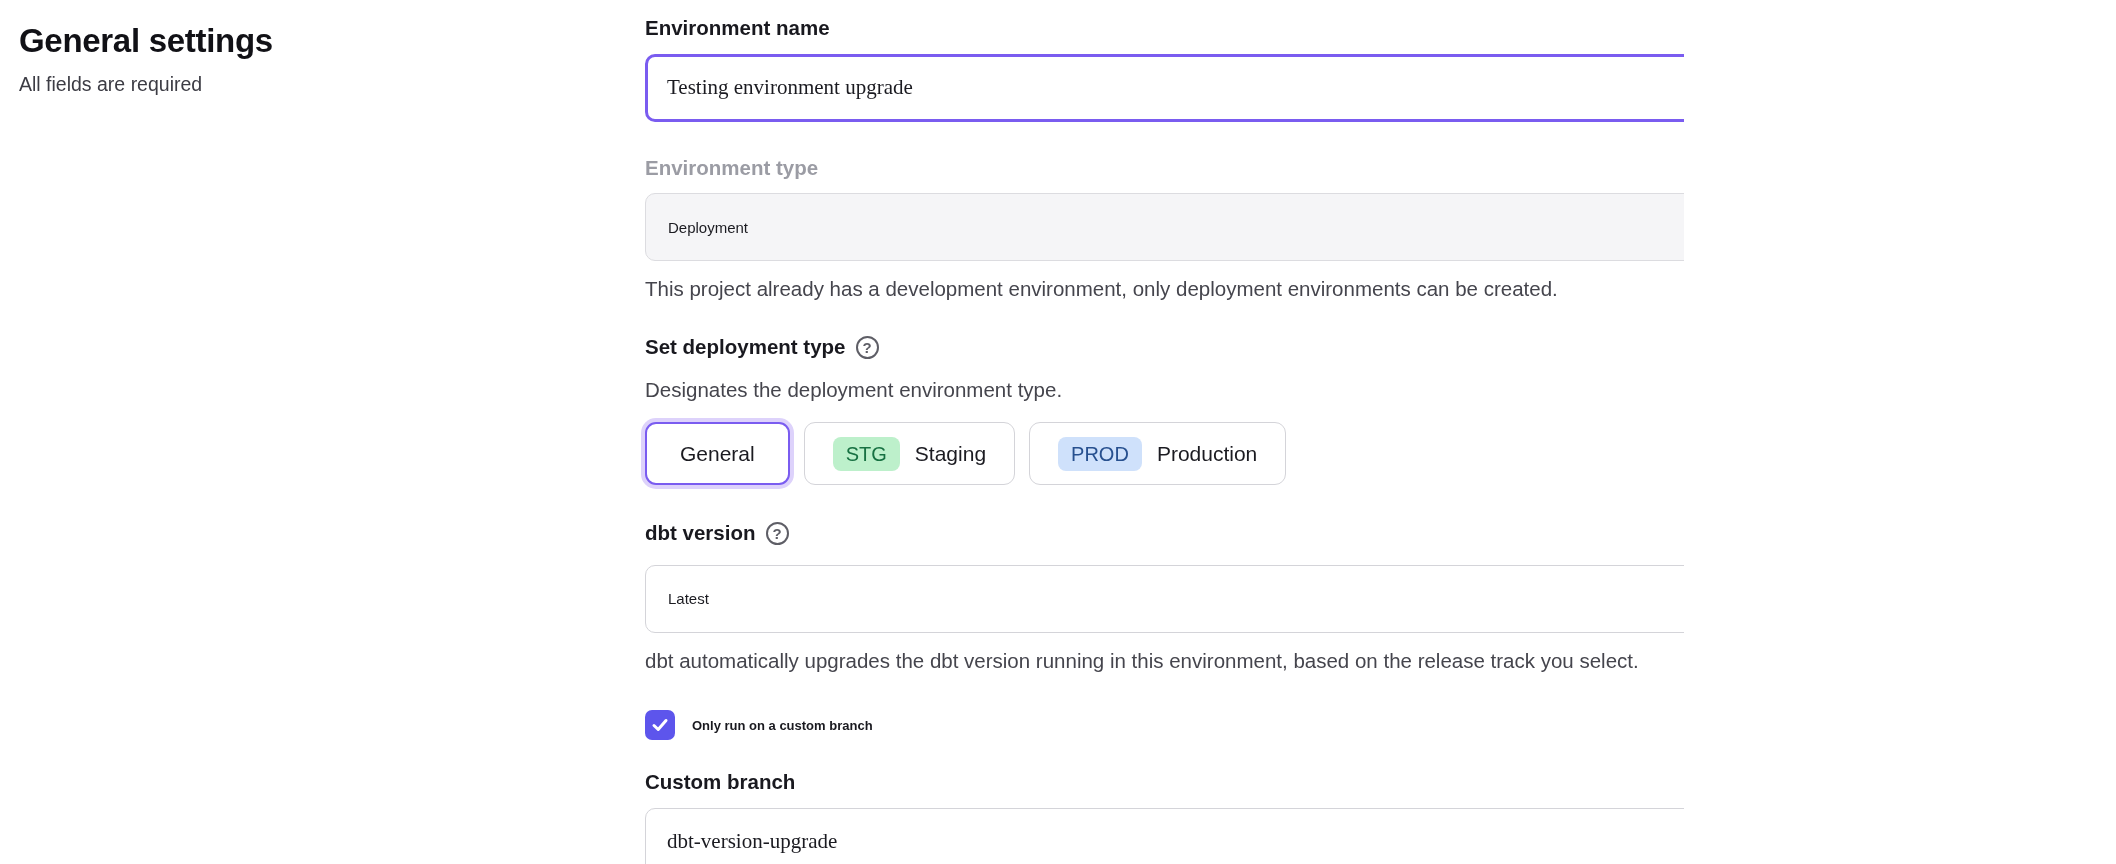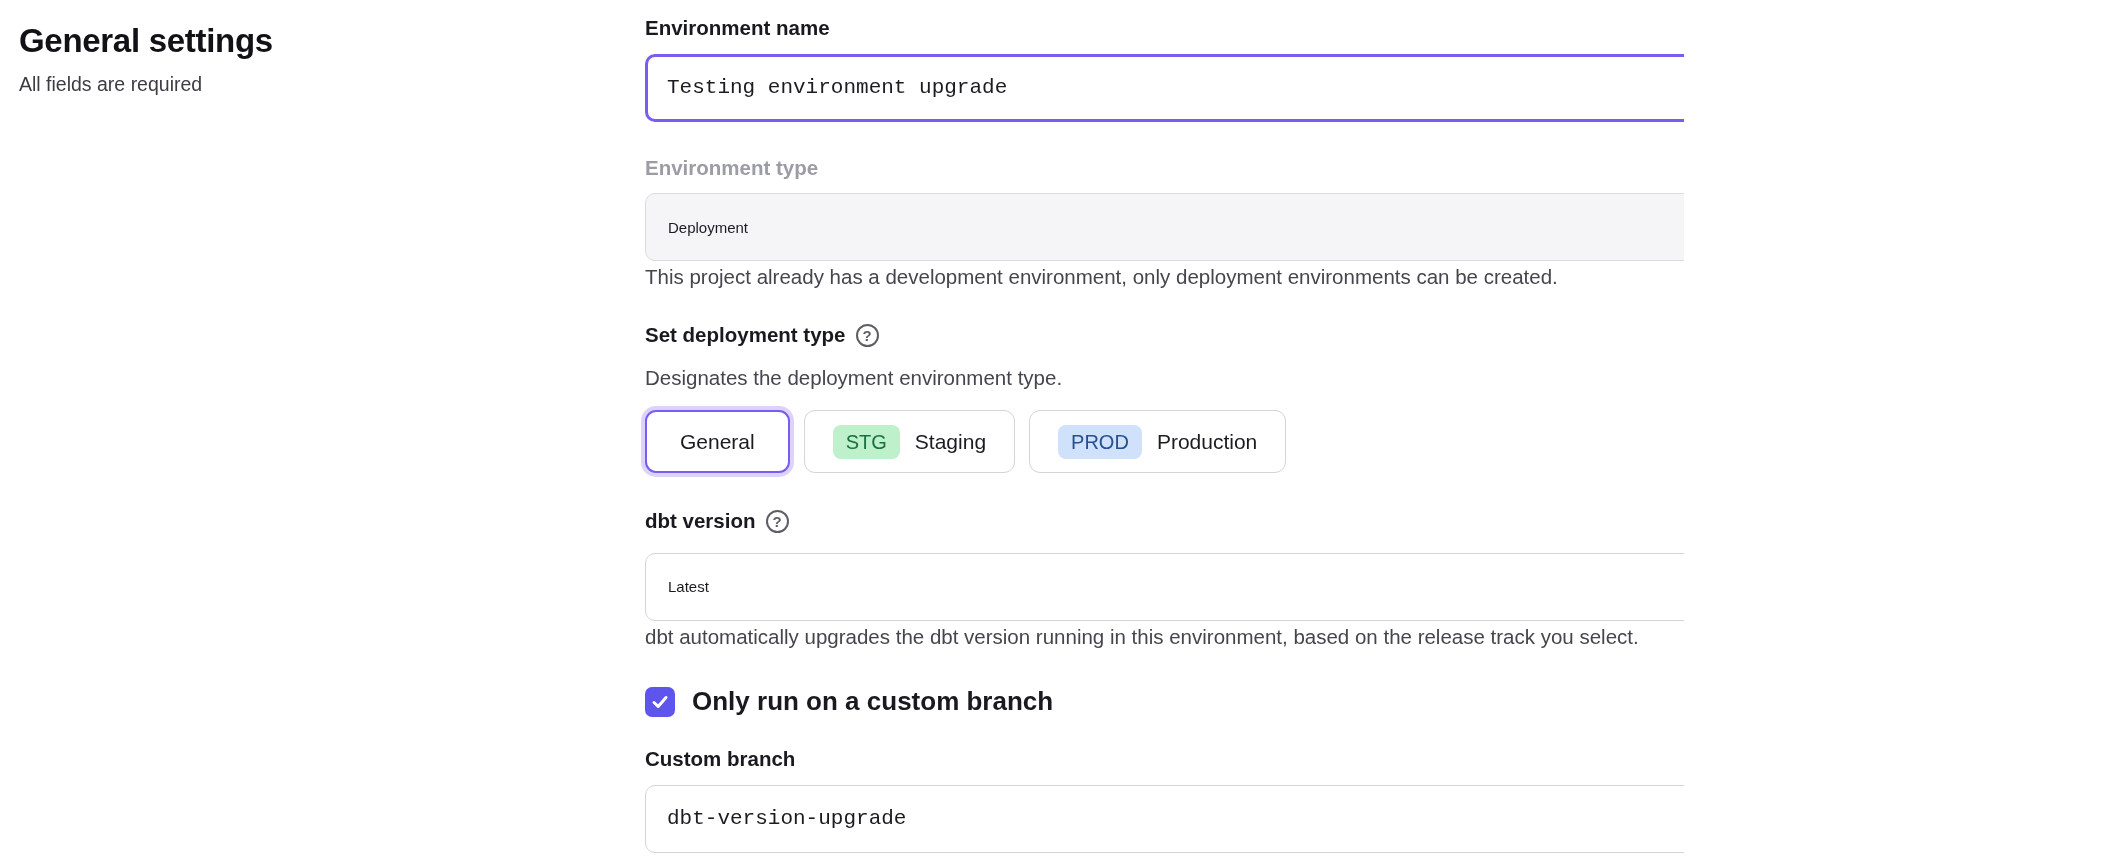--- a/index.html
+++ b/index.html
@@ -28,44 +28,44 @@
   .field-label{display:block;font-size:20.5px;font-weight:700;color:#19191f;margin-bottom:13px;line-height:1.2}
   .field-label.muted{color:var(--muted)}
   .label-row{display:flex;align-items:center;margin-bottom:14px}
   .label-row .field-label{margin-bottom:0}
 
   .help-icon{display:inline-flex;align-items:center;justify-content:center;width:23px;height:23px;
     border:2px solid #5e5e66;border-radius:50%;font-size:15px;font-weight:700;color:#5e5e66;
     margin-left:10px;cursor:pointer;flex:0 0 auto}
 
   .text-input{width:100%;height:68px;border:1px solid var(--border);border-radius:10px;
-    font-size:21px;padding:0 21px;color:var(--text);font-family:Liberation Mono, monospace;background:#fff;outline:none}
+    font-size:21px;padding:0 21px;color:var(--text);font-family:Liberation Serif, serif;background:#fff;outline:none}
   .text-input.focused{border:3px solid var(--accent);padding:0 19px}
 
   .select{display:flex;align-items:center;justify-content:space-between;height:68px;
     border:1px solid var(--border);border-radius:10px;padding:0 22px;font-size:15px;
     background:#fff;cursor:pointer;color:var(--text)}
   .select.disabled{background:#f5f5f7;border-color:var(--border-light)}
   .chevron{flex:0 0 auto;margin-left:14px}
 
-  .helper{font-size:20.5px;color:var(--helper);margin-top:2px;line-height:1.35}
+  .helper{font-size:20.5px;color:var(--helper);margin-top:14px;line-height:1.35}
 
   .seg-row{display:flex;gap:14px}
   .seg-btn{display:inline-flex;align-items:center;gap:15px;height:63px;padding:0 28px;
     background:#fff;border:1px solid var(--border);border-radius:11px;font-size:21px;
     font-family:inherit;cursor:pointer;color:var(--text)}
   .seg-btn.selected{border:2px solid var(--accent);box-shadow:0 0 0 4px var(--focus-ring);padding:0 33px}
   .badge{font-weight:400;font-size:20px;padding:5px 13px;border-radius:8px;line-height:1.2}
   .badge.stg{background:#bdf0cb;color:#177142}
   .badge.prod{background:#cfe1fb;color:#27508f}
 
   .checkbox-row{display:flex;align-items:center;gap:17px}
   .checkbox{width:30px;height:30px;border-radius:7px;background:var(--checkbox);
     display:flex;align-items:center;justify-content:center;cursor:pointer;flex:0 0 auto}
-  .checkbox-label{font-size:26px;font-weight:700;color:#19191f;cursor:pointer}
+  .checkbox-label{font-size:13px;font-weight:700;color:#19191f;cursor:pointer}
 
   
   .sec{margin-bottom:0}
   .sec-env-name{margin-bottom:34px}
   .sec-env-type{margin-bottom:32px}
   .sec-deploy .label-row{margin-bottom:17px}
   .sec-deploy .helper{margin:0 0 18px 0}
   .sec-deploy{margin-bottom:36px}
   .sec-dbt .label-row{margin-bottom:19px}
   .sec-dbt{margin-bottom:36px}

